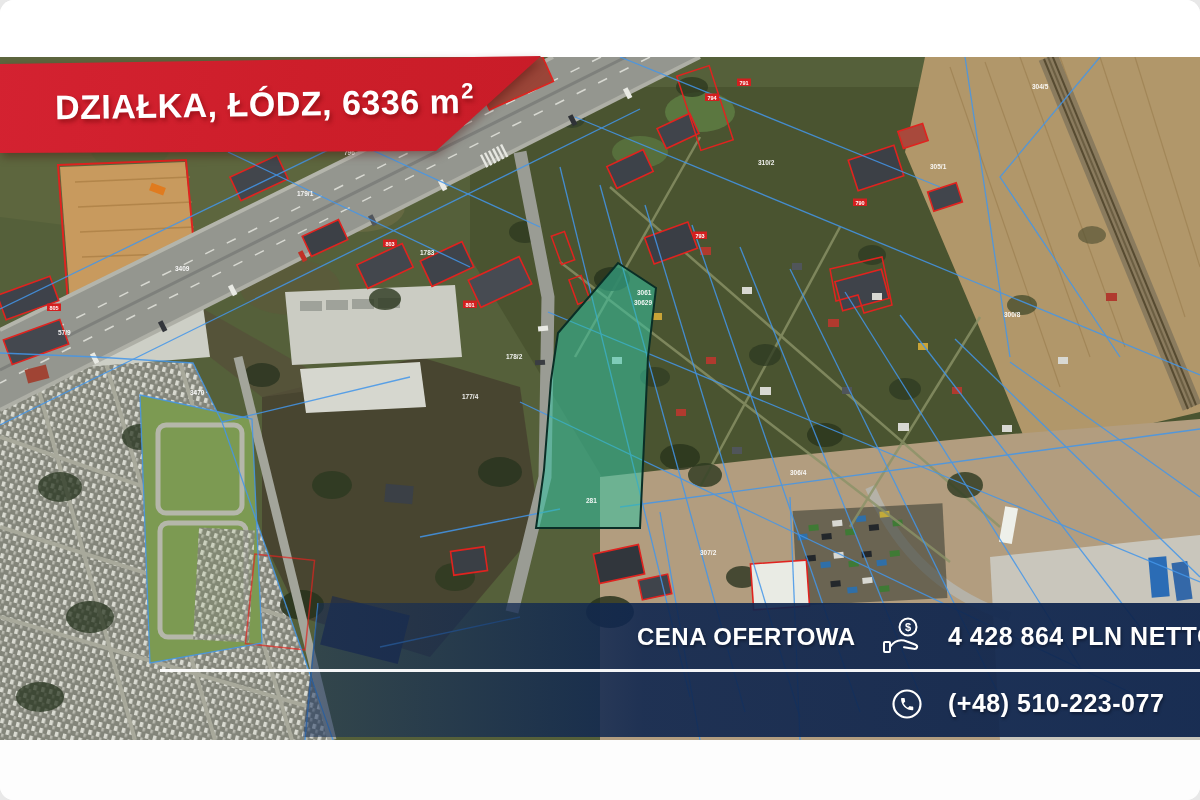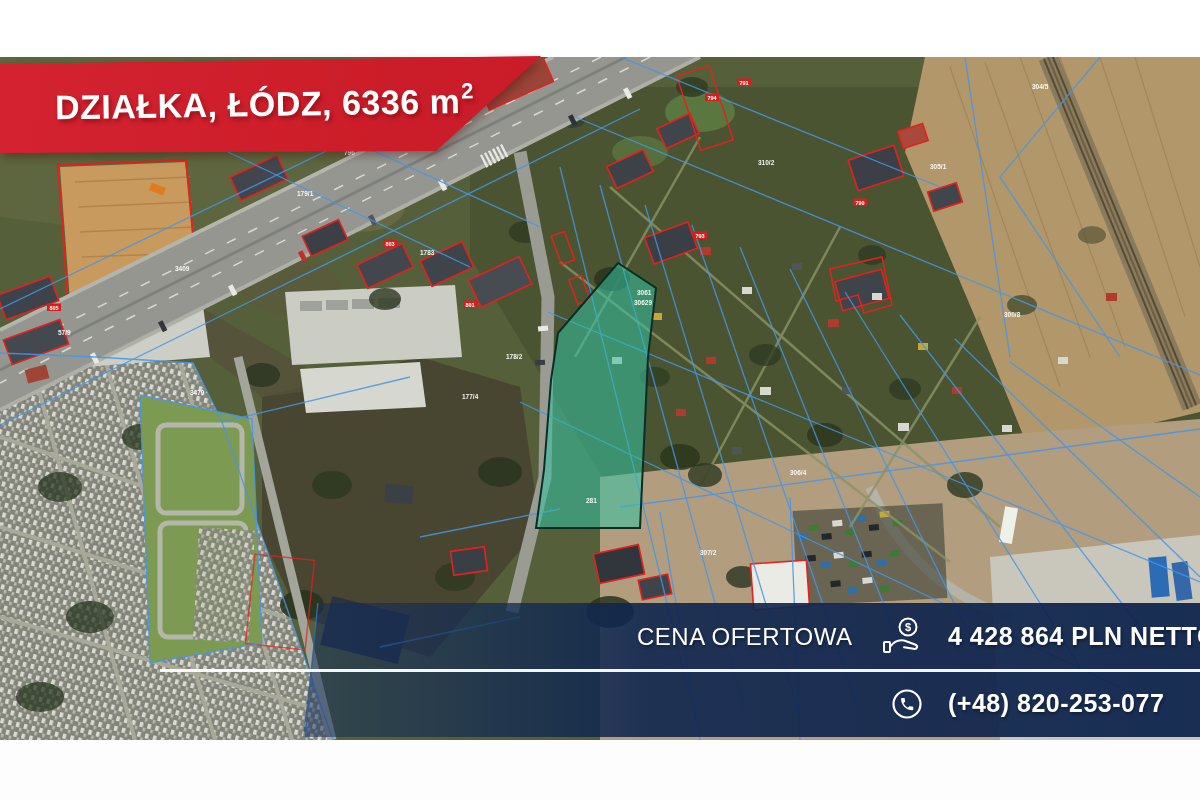--- a/index.html
+++ b/index.html
@@ -1,17 +1,17 @@
 <!DOCTYPE html>
 <html><head>
 <meta charset="utf-8">
 <style>
   html,body{margin:0;padding:0;background:#e8e8e8;}
   .stage{position:relative;width:1200px;height:800px;overflow:hidden;background:#ffffff;
-         font-family:"Liberation Sans",sans-serif;}
+         font-family:"Liberation Sans",sans-serif;border-radius:14px;}
   .band{position:absolute;left:0;width:1200px;background:#ffffff;}
   .band.top{top:0;height:57px;}
   .band.bottom{top:740px;height:60px;background:#fdfdfd;}
   .map-wrap{position:absolute;left:0;top:57px;width:1200px;height:683px;}
   
   .ribbon{position:absolute;left:-8px;top:54px;width:560px;height:104px;
           filter:drop-shadow(2px 4px 5px rgba(60,0,0,.35));}
   .ribbon .shape{position:absolute;inset:0;
      background:linear-gradient(100deg,#d42231 0%,#cd1e2a 55%,#c81c28 100%);
      clip-path:polygon(8px 10px,549px 2px,444px 97px,8px 99px);}
@@ -20,21 +20,21 @@
      transform:rotate(-0.9deg);transform-origin:left center;
      text-shadow:2px 3px 4px rgba(90,0,0,.45);}
   .ribbon .title sup{font-size:22px;position:relative;top:-2px;left:1px;}
   
   .offer{position:absolute;left:302px;top:603px;width:898px;height:134px;
      background:linear-gradient(90deg,rgba(19,46,92,.50) 0%,rgba(15,38,79,.90) 38%,rgba(14,36,76,.94) 100%);
      clip-path:polygon(16px 0px,898px 0px,898px 134px,1px 134px);color:#fff;}
   .offer .row{position:absolute;left:0;width:898px;height:67px;}
   .offer .row.r1{top:0;} .offer .row.r2{top:67px;}
   .offer .lbl{position:absolute;left:335px;top:0;height:67px;line-height:67px;
-     font-size:24px;font-weight:normal;letter-spacing:.5px;white-space:nowrap;
+     font-size:24px;font-weight:bold;letter-spacing:.5px;white-space:nowrap;
      text-shadow:1px 2px 3px rgba(0,0,10,.4);}
   .offer .val{position:absolute;left:646px;top:0;height:67px;line-height:67px;
      font-size:25px;font-weight:bold;letter-spacing:.5px;white-space:nowrap;
      text-shadow:1px 2px 3px rgba(0,0,10,.4);}
   .offer .ico{position:absolute;top:50%;transform:translateY(-50%);}
   .offer .ico.money{left:578px;} .offer .ico.phone{left:585px;}
   .divider{position:absolute;left:160px;top:669px;width:1040px;height:3px;
      background:rgba(255,255,255,.95);}
   svg{display:block;}
 </style>
@@ -390,18 +390,18 @@
     </div>
     <div class="row r2">
       <span class="ico phone">
         <svg width="40" height="40" viewBox="0 0 40 40">
           <circle cx="20" cy="20" r="13.5" fill="none" stroke="#ffffff" stroke-width="2.2"></circle>
           <g transform="translate(12,12) scale(0.68)">
             <path fill="#ffffff" d="M6.62 10.79c1.44 2.83 3.76 5.14 6.59 6.59l2.2-2.21c.27-.27.67-.36 1.02-.24 1.12.37 2.33.57 3.57.57.55 0 1 .45 1 1V20c0 .55-.45 1-1 1-9.39 0-17-7.61-17-17 0-.55.45-1 1-1h3.5c.55 0 1 .45 1 1 0 1.25.2 2.45.57 3.57.11.35.03.74-.25 1.02l-2.2 2.2z"></path>
           </g>
         </svg>
       </span>
-      <span class="val">(+48) 820-253-077</span>
+      <span class="val">(+48) 510-223-077</span>
     </div>
   </div>
   <div class="divider"></div>
 
 </div>
 
 </body></html>

